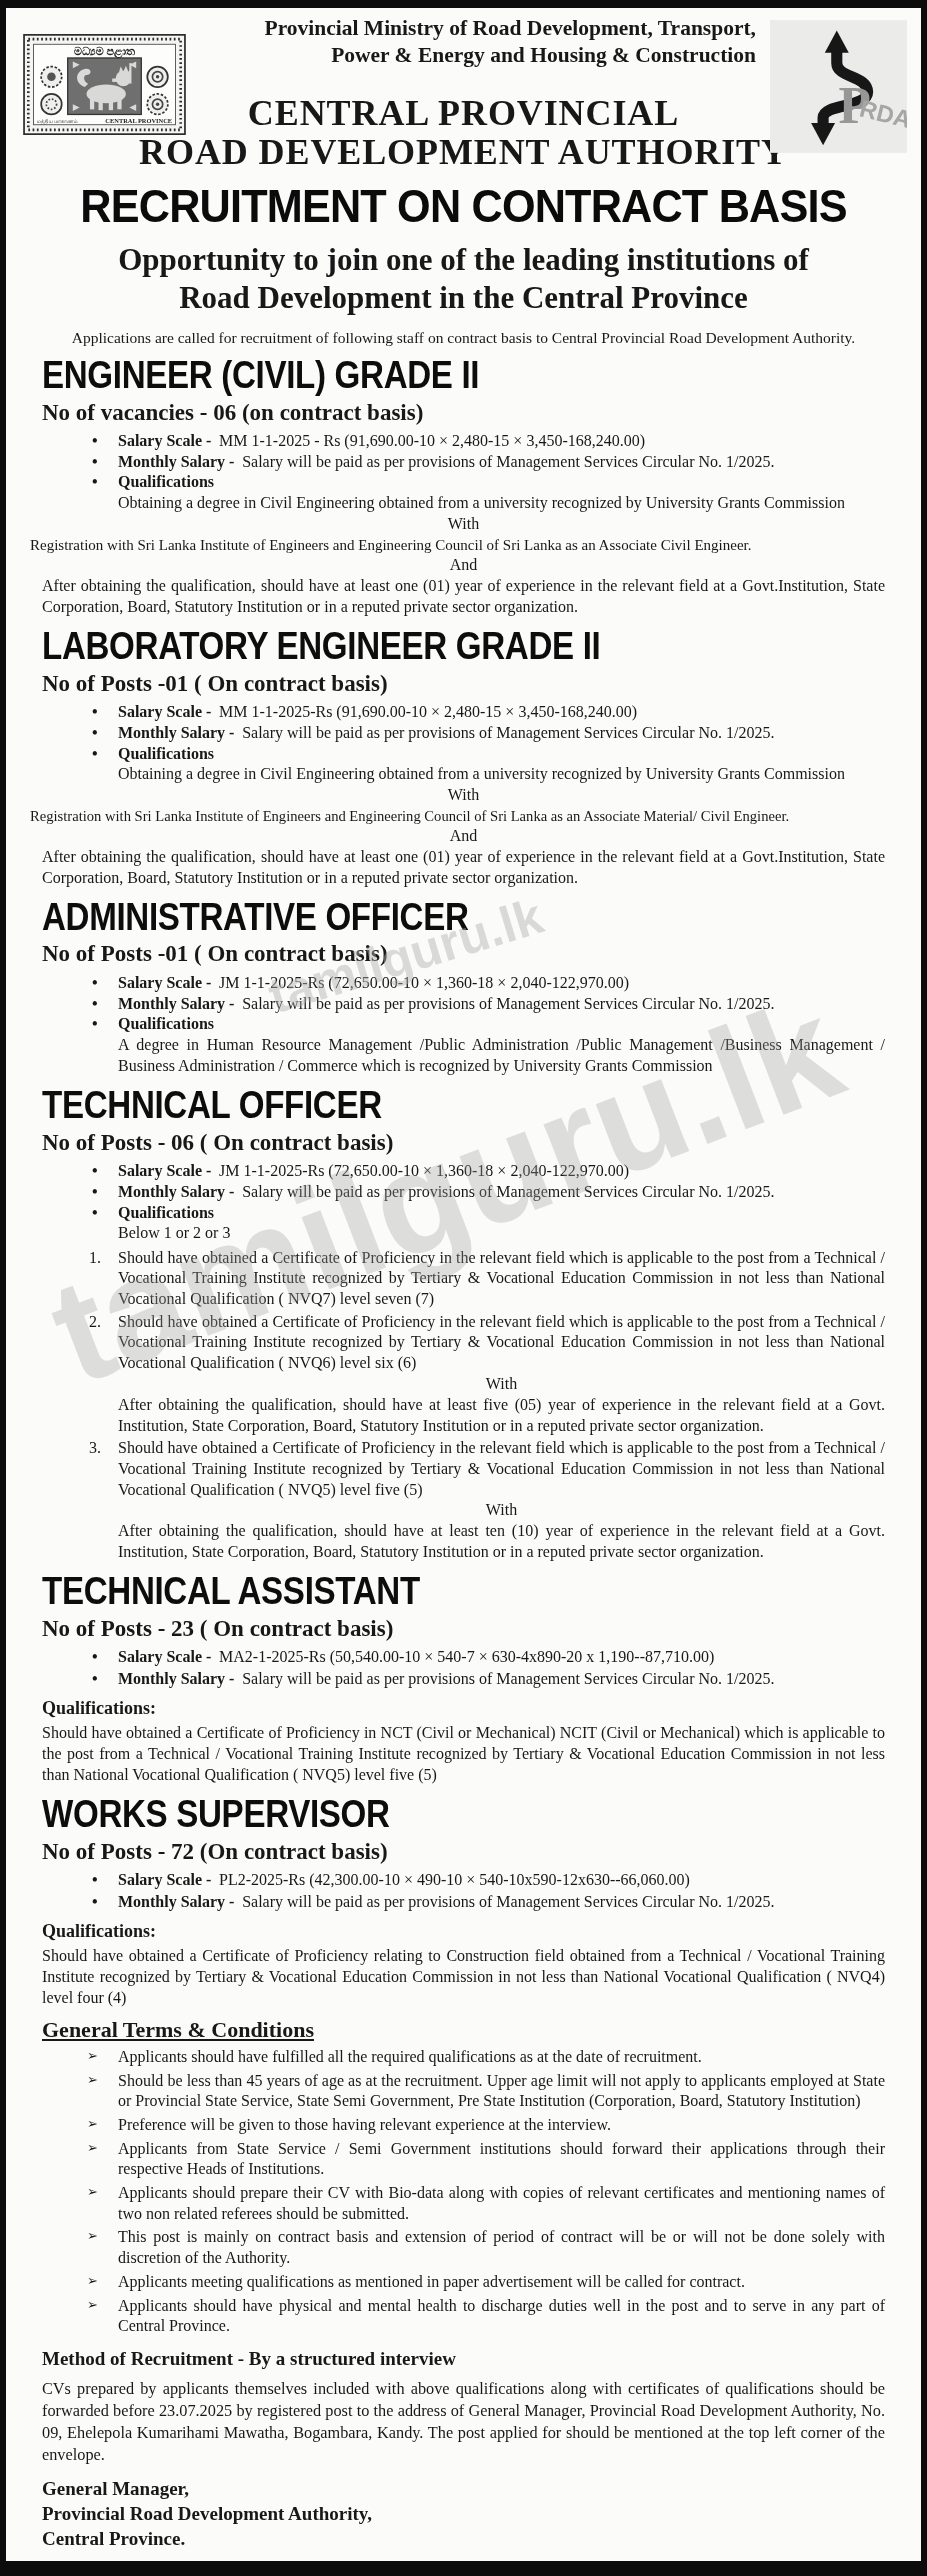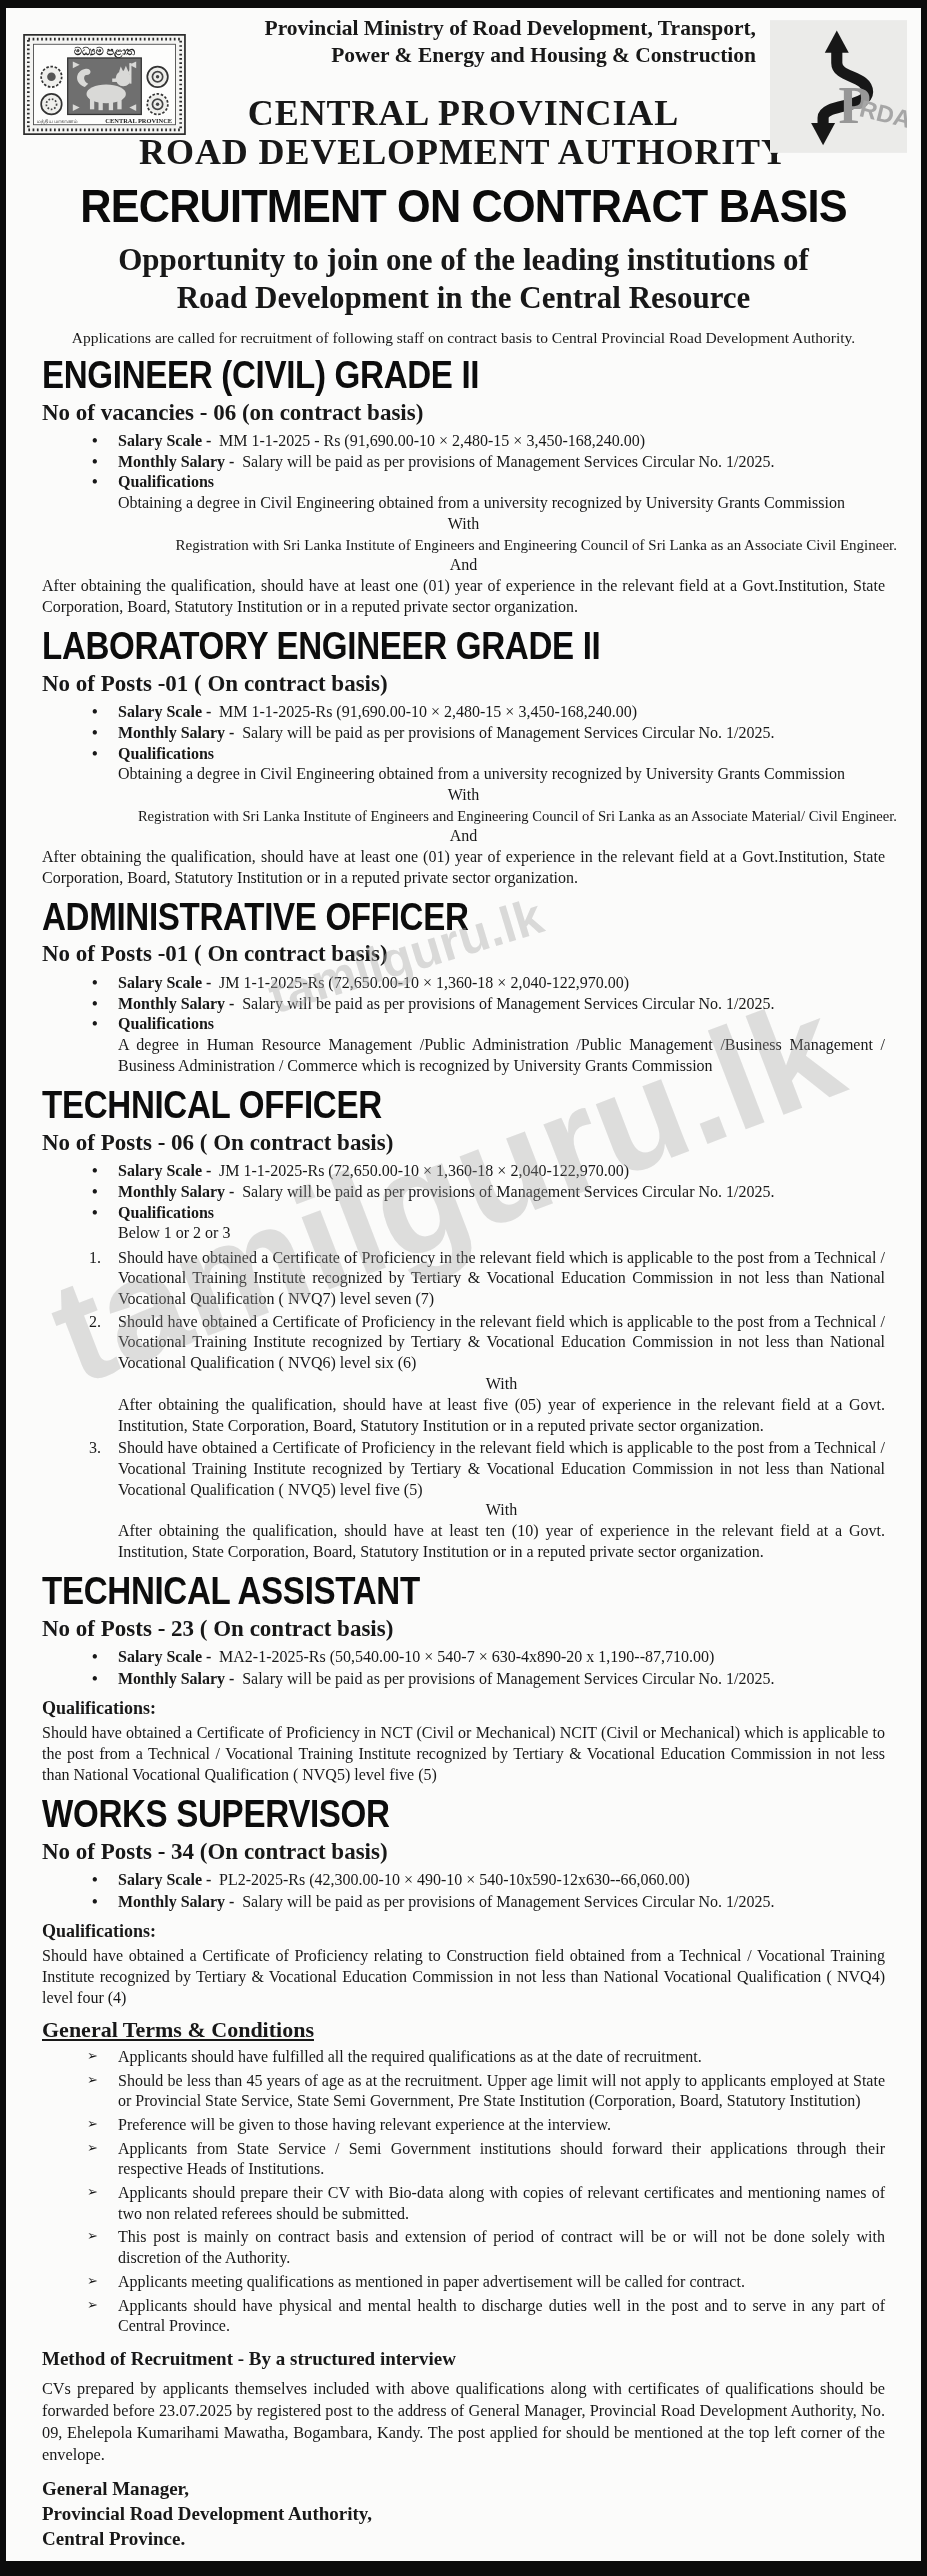--- a/index.html
+++ b/index.html
@@ -42,21 +42,21 @@
     color:#0d0d0d;
   }
   .posts{margin-top:4.3px;font-weight:bold;font-size:23px;line-height:1.18;}
   ul.blist,ol.nlist{margin:5.2px 0 0;padding:0 0 0 76px;}
   ul.blist li,ol.nlist li{list-style:none;position:relative;font-size:16px;line-height:1.3;}
   ul.blist li::before{content:"\2022";position:absolute;left:-26px;top:0;font-weight:bold;}
   ul.roomy li{margin-top:1px;}
   .blabel{font-weight:bold;margin-right:7.7px;}
   .indented{margin-left:76px;font-size:16px;line-height:1.3;}
   .fullpara{font-size:16px;line-height:1.3;text-align:justify;margin:0;}
-  .fitline{font-size:15px;line-height:1.38;white-space:nowrap;text-align:right;margin:0 -12px;}
+  .fitline{font-size:15px;line-height:1.38;white-space:nowrap;text-align:left;margin:0 -12px;}
   .cword{text-align:center;font-size:16px;line-height:1.3;}
   ol.nlist{margin-top:3.4px;}
   ol.nlist li{text-align:justify;margin-top:1.7px;}
   .num{position:absolute;left:-29px;top:0;}
   .qhead{margin:8.6px 0 3.4px;font-weight:bold;font-size:18px;line-height:1.2;}
   
   .gt-heading{margin:8.6px 0 1.7px;font-weight:bold;font-size:22px;line-height:1.2;text-decoration:underline;}
   ul.terms{margin:3.4px 0 0;padding:0 0 0 76px;}
   ul.terms li{list-style:none;position:relative;font-size:16px;line-height:1.28;text-align:justify;margin-top:3.4px;}
   ul.terms li::before{content:"\27A2";position:absolute;left:-31px;top:0.9px;font-size:13px;font-family:"DejaVu Sans",sans-serif;}
@@ -136,21 +136,21 @@
     <div class="header">
       <div class="ministry">
         <div>Provincial Ministry of Road Development, Transport,</div>
         <div>Power &amp; Energy and Housing &amp; Construction</div>
       </div>
       <div class="org-line1">CENTRAL PROVINCIAL</div>
       <div class="org-line2">ROAD DEVELOPMENT AUTHORITY</div>
       <div class="banner">RECRUITMENT ON CONTRACT BASIS</div>
       <div class="tagline">
         <div>Opportunity to join one of the leading institutions of</div>
-        <div>Road Development in the Central Resource</div>
+        <div>Road Development in the Central Province</div>
       </div>
       <div class="intro">Applications are called for recruitment of following staff on contract basis to Central Provincial Road Development Authority.</div>
     </div>
 
     <div class="job">
       <h2 class="job-title">ENGINEER (CIVIL) GRADE II</h2>
       <div class="posts">No of vacancies - 06  (on contract basis)</div>
       <ul class="blist">
         <li><span class="blabel">Salary Scale -</span><span>MM 1-1-2025 - Rs (91,690.00-10 × 2,480-15 × 3,450-168,240.00)</span></li>
         <li><span class="blabel">Monthly Salary -</span><span>Salary will be paid as per provisions of  Management Services Circular No. 1/2025.</span></li>
@@ -224,21 +224,21 @@
       <ul class="blist roomy">
         <li><span class="blabel">Salary Scale -</span><span>MA2-1-2025-Rs (50,540.00-10 × 540-7 × 630-4x890-20 x 1,190--87,710.00)</span></li>
         <li><span class="blabel">Monthly Salary  -</span><span>Salary will be paid as per provisions of  Management Services Circular No. 1/2025.</span></li>
       </ul>
       <div class="qhead">Qualifications:</div>
       <p class="fullpara">Should have obtained a Certificate of   Proficiency in NCT (Civil or Mechanical) NCIT (Civil or Mechanical) which is applicable to the post from a Technical / Vocational Training Institute recognized by Tertiary &amp; Vocational Education Commission in not less than National Vocational Qualification ( NVQ5) level five (5)</p>
     </div>
 
     <div class="job">
       <h2 class="job-title">WORKS SUPERVISOR</h2>
-      <div class="posts">No of Posts - 34 (On contract basis)</div>
+      <div class="posts">No of Posts - 72 (On contract basis)</div>
       <ul class="blist roomy">
         <li><span class="blabel">Salary Scale -</span><span>PL2-2025-Rs (42,300.00-10 × 490-10 × 540-10x590-12x630--66,060.00)</span></li>
         <li><span class="blabel">Monthly Salary  -</span><span>Salary will be paid as per provisions of  Management Services Circular No. 1/2025.</span></li>
       </ul>
       <div class="qhead">Qualifications:</div>
       <p class="fullpara">Should have obtained a Certificate of   Proficiency relating to Construction field obtained from a Technical / Vocational Training Institute recognized by Tertiary &amp; Vocational Education Commission in not less than National Vocational Qualification ( NVQ4) level four (4)</p>
     </div>
 
     <div>
       <div class="gt-heading">General Terms &amp; Conditions</div>

